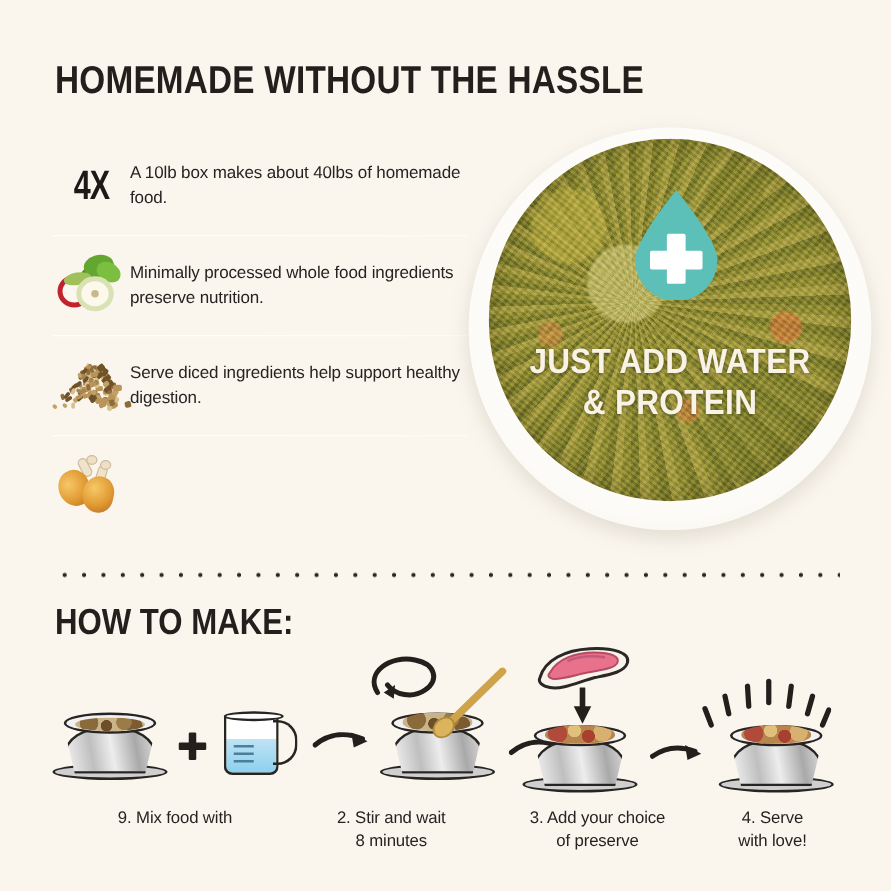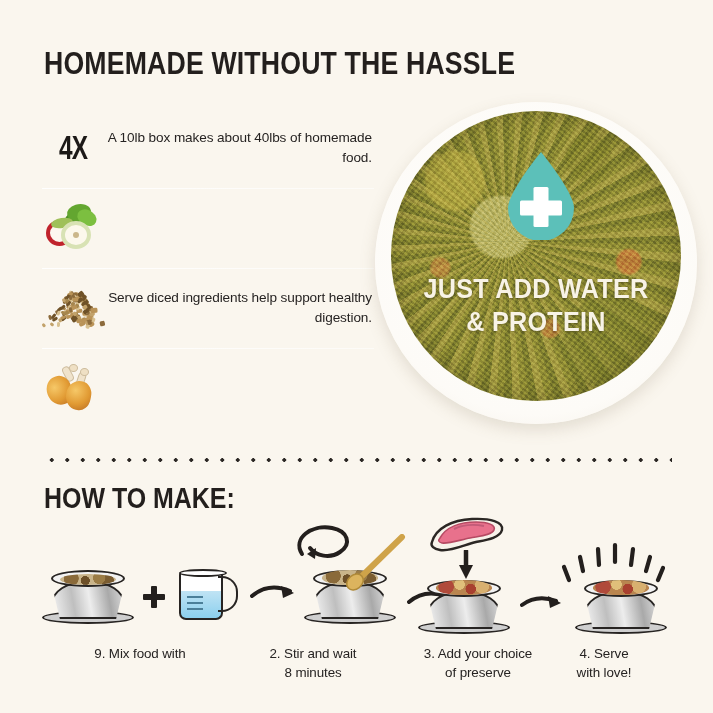--- a/index.html
+++ b/index.html
@@ -23,21 +23,20 @@
     transform-origin: left center;
     white-space: nowrap;
   }
 
   
   .benefits { position: absolute; left: 42px; top: 108px; width: 330px; }
   .benefit {
     position: relative;
     display: flex; align-items: center;
     height: 80px;
-    text-align: right;
   }
   .benefit + .benefit::before {
     content: "";
     position: absolute; left: 0; right: -2px; top: 0;
     height: 1px;
     background: linear-gradient(to right, rgba(255,255,255,0.95), rgba(255,255,255,0.55));
   }
   .b-icon {
     width: 62px; min-width: 62px; height: 62px;
     position: relative;
@@ -294,20 +293,21 @@
         <div class="ico-apple">
           <div class="leafc"></div>
             <div class="leafa"></div>
             <div class="leafb"></div>
           <div class="sliceA"></div>
             <div class="greenrim"></div>
           <div class="sliceB"></div>
             <div class="core"></div>
         </div>
       </div>
+      <div class="b-text">Minimally processed whole food ingredients preserve nutrition.</div>
     </div>
 
     <div class="benefit">
       <div class="b-icon">
         <div class="ico-grain" id="grain">
             <i style="left: 28px; top: 19.3px; background: rgb(166, 134, 78); transform: rotate(13deg); width: 3.7px; height: 3.7px;"></i>
             <i style="left: 20.9px; top: 28.4px; background: rgb(194, 162, 106); transform: rotate(49deg); width: 4.3px; height: 3.3px;"></i>
             <i style="left: 20.6px; top: 16.1px; background: rgb(140, 107, 60); transform: rotate(81deg); width: 4.9px; height: 3px;"></i>
             <i style="left: 31.8px; top: 23.2px; background: rgb(185, 147, 88); transform: rotate(175deg); width: 6.4px; height: 3.9px;"></i>
             <i style="left: 37.5px; top: 12.8px; background: rgb(111, 82, 40); transform: rotate(137deg); width: 5.8px; height: 4.7px;"></i>
@@ -576,19 +576,19 @@
       <div>9. Mix food with</div>
     </div>
     <div class="caption" style="left:206px; top:124px; width:166px;">
       <div>2. Stir and wait</div>
       <div>8 minutes</div>
     </div>
     <div class="caption" style="left:366px; top:124px; width:176px;">
       <div>3. Add your choice</div>
       <div>of preserve</div>
     </div>
-    <div class="caption" style="left:518px; top:124px; width:124px;">
+    <div class="caption" style="left:532px; top:124px; width:124px;">
       <div>4. Serve</div>
       <div>with love!</div>
     </div>
 
   </div>
 </div>
 
 </body></html>

